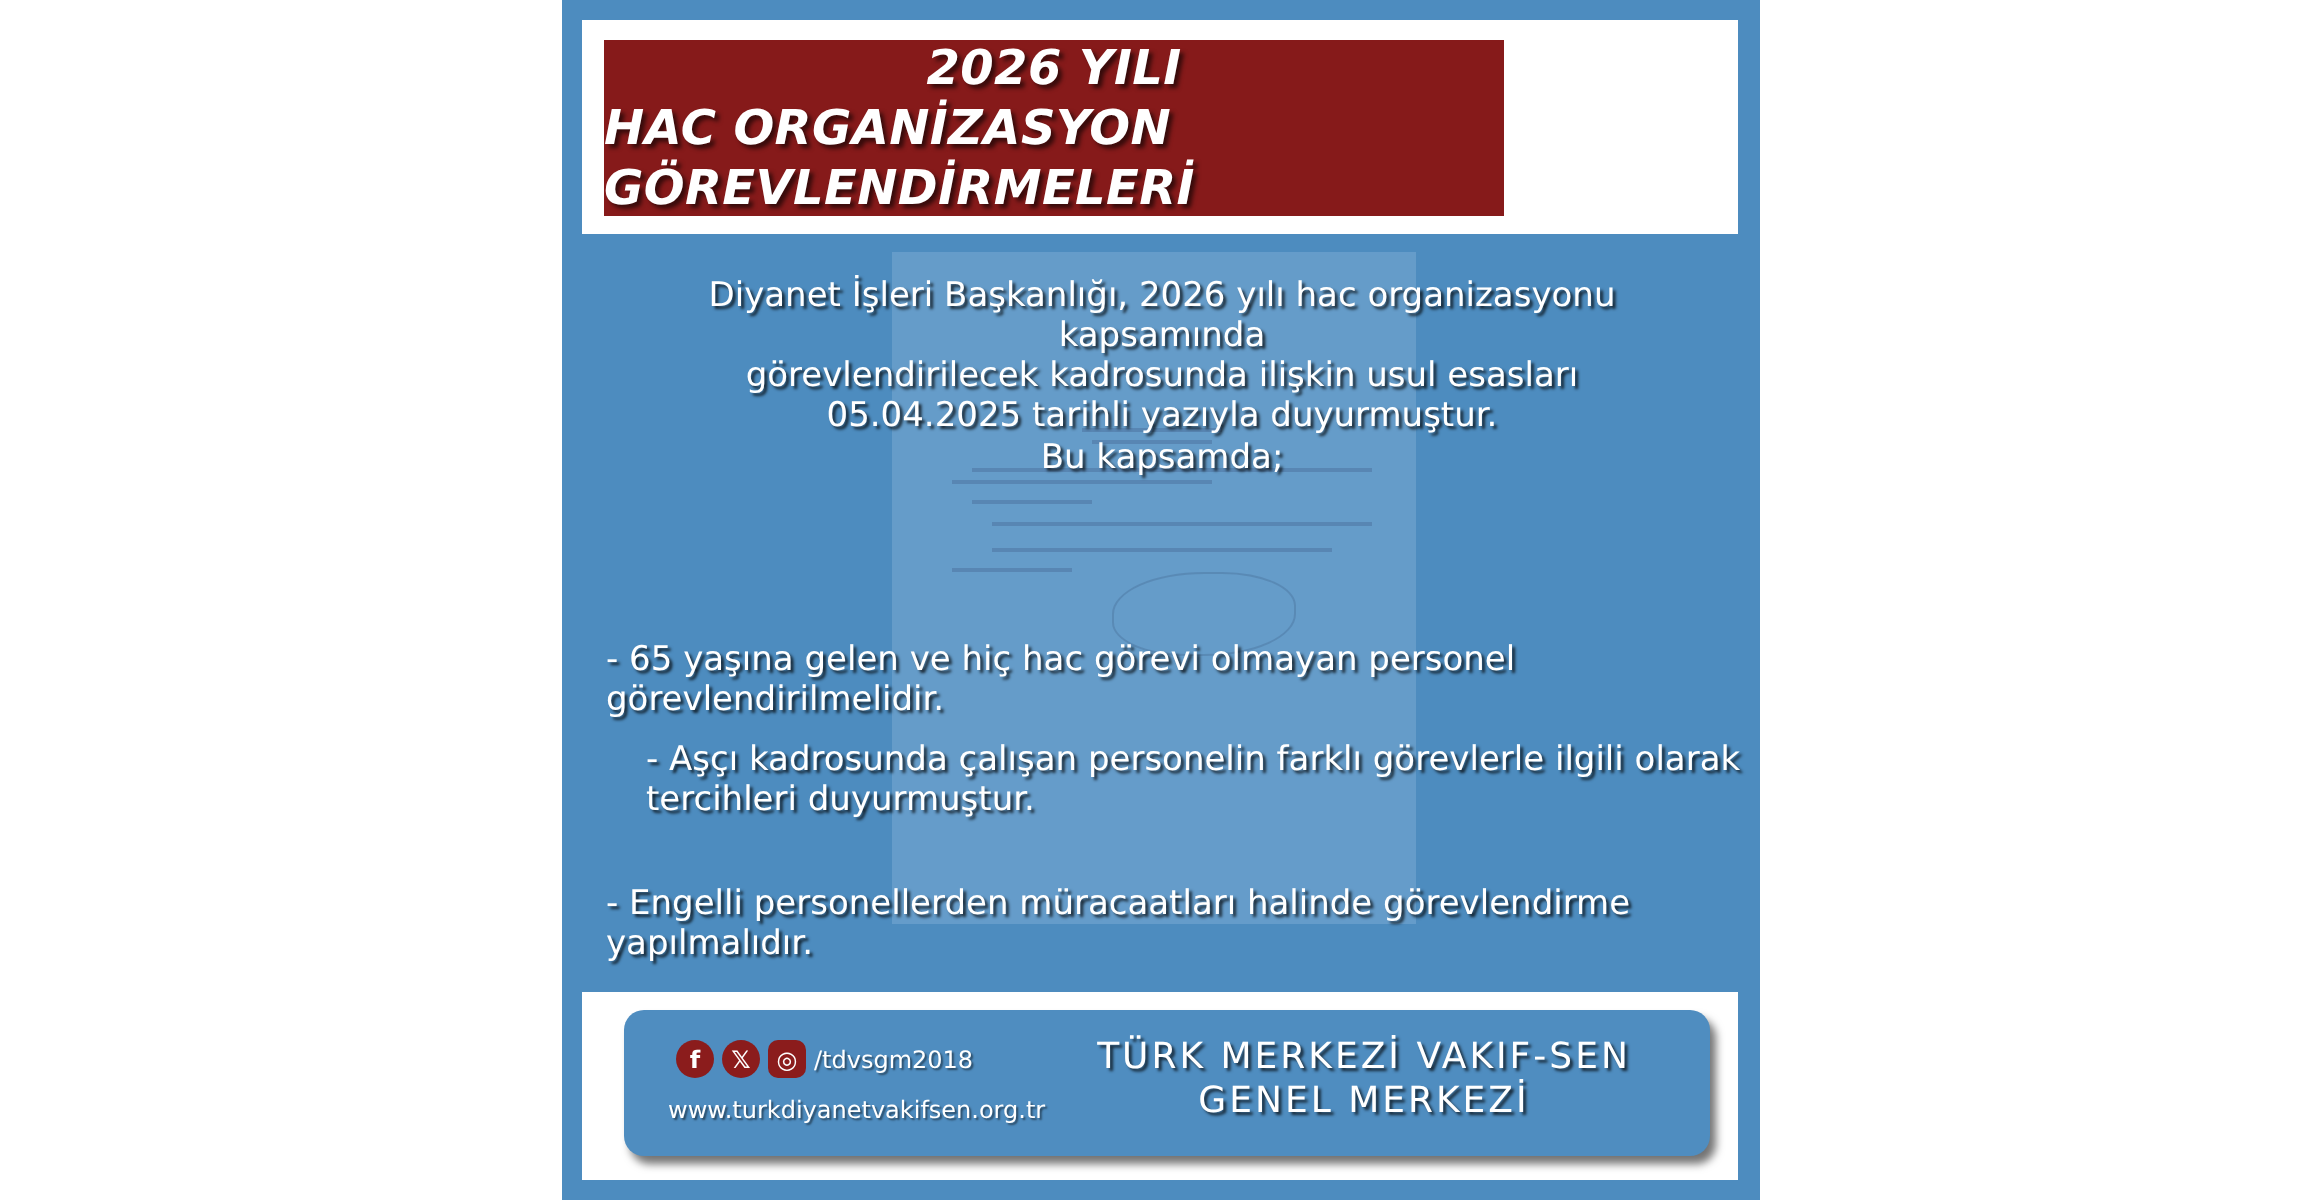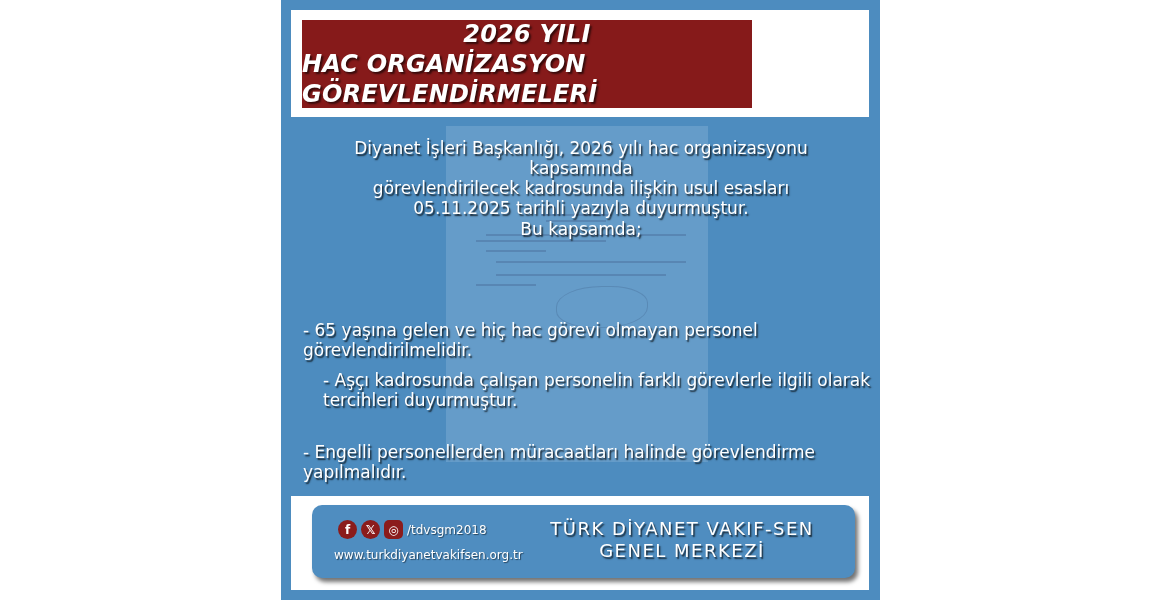--- a/index.html
+++ b/index.html
@@ -52,21 +52,21 @@
     <div class="dl" style="left:40px;top:124px;width:60px;"></div>
     <div class="dl" style="left:50px;top:135px;width:190px;"></div>
     <div class="dl" style="left:50px;top:148px;width:170px;"></div>
     <div class="dl" style="left:30px;top:158px;width:60px;"></div>
     <div class="sig"></div>
   </div>
 
   <div class="body-text intro">
     <div>Diyanet İşleri Başkanlığı, 2026 yılı hac organizasyonu kapsamında</div>
     <div>görevlendirilecek kadrosunda ilişkin usul esasları</div>
-    <div>05.11.2025 tarihli yazıyla duyurmuştur.</div>
+    <div>05.04.2025 tarihli yazıyla duyurmuştur.</div>
   </div>
 
   <div class="body-text intro-sub">Bu kapsamda;</div>
 
   <div class="body-text item" style="top:320px;">
     <div>- 65 yaşına gelen ve hiç hac görevi olmayan personel</div>
     <div>görevlendirilmelidir.</div>
   </div>
   <div class="body-text item" style="top:370px;margin-left:20px;">
     <div>- Aşçı kadrosunda çalışan personelin farklı görevlerle ilgili olarak</div>
@@ -80,19 +80,19 @@
   <div class="footer-frame">
     <div class="footer-card">
       <div class="social">
         <span class="sicon">f</span>
         <span class="sicon">𝕏</span>
         <span class="sicon insta">◎</span>
         <span class="handle">/tdvsgm2018</span>
       </div>
       <div class="website">www.turkdiyanetvakifsen.org.tr</div>
       <div class="org">
-        <div>TÜRK DİYANET VAKIF-SEN</div>
+        <div>TÜRK MERKEZİ VAKIF-SEN</div>
         <div>GENEL MERKEZİ</div>
       </div>
     </div>
   </div>
 
 </div>
 
 </body></html>

